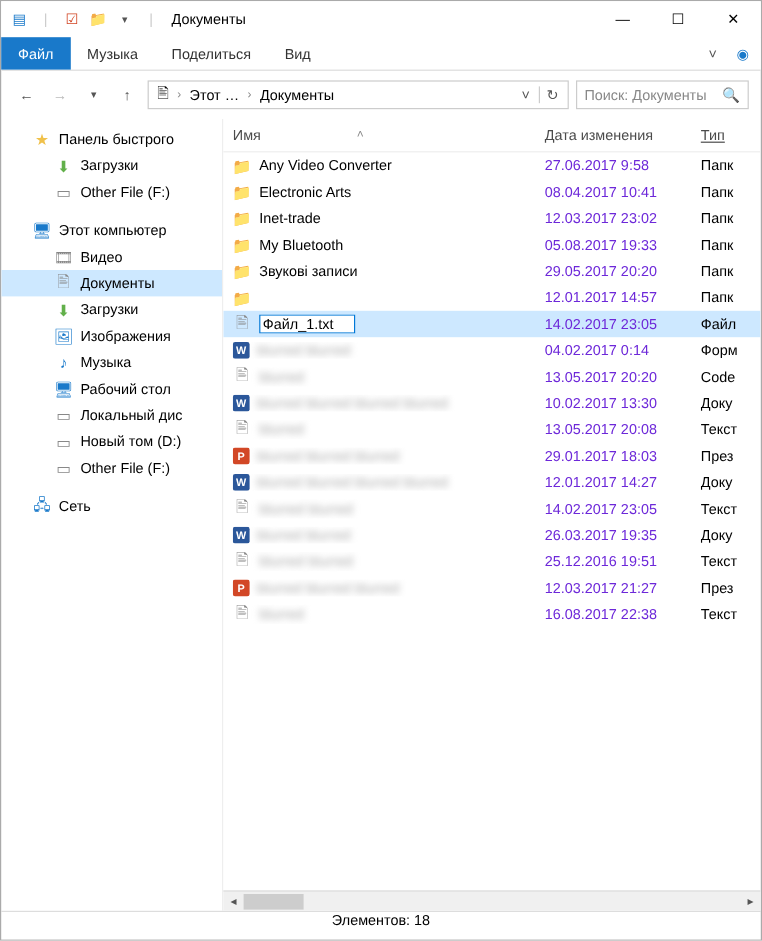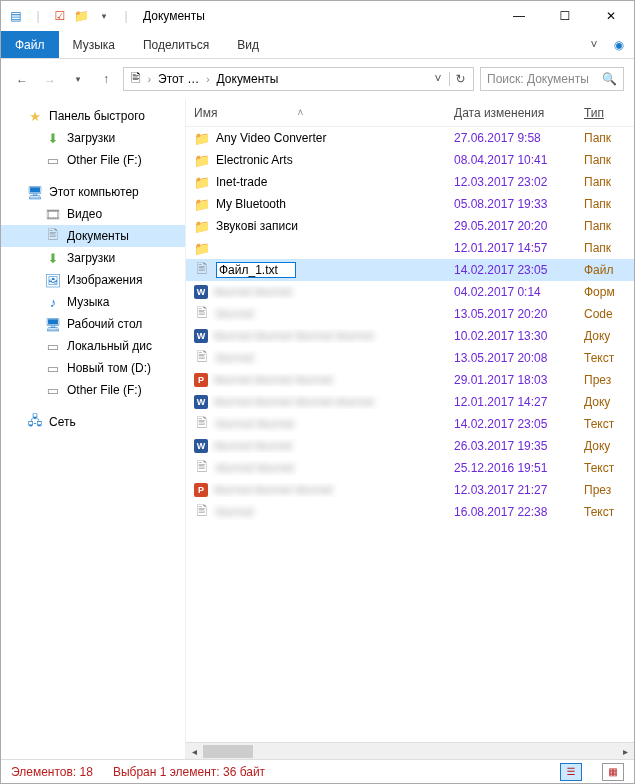--- a/index.html
+++ b/index.html
@@ -55,35 +55,35 @@
 .columns { display: flex; height: 28px; align-items: center; border-bottom: 1px solid #eee; color: #4b4b4b; padding-left: 8px; }
 .col-name { flex: 1; display: flex; align-items: center; gap: 80px; }
 .col-sort { color: #888; font-size: 10px; }
 .col-date { width: 130px; }
 .col-type { width: 50px; text-decoration: underline; }
 .filelist { flex: 1; overflow-y: auto; }
 .row { display: flex; align-items: center; height: 22px; padding-left: 8px; }
 .row.selected { background: #cde8ff; }
 .row .cell-name { flex: 1; display: flex; align-items: center; gap: 6px; overflow: hidden; white-space: nowrap; }
 .row .cell-date { width: 130px; color: #6d28d9; }
-.row .cell-type { width: 50px; color: #a16207; overflow: hidden; white-space: nowrap; }
+.row .cell-type { width: 50px; color: #000000; overflow: hidden; white-space: nowrap; }
 .file-ico { width: 16px; height: 16px; display: flex; align-items: center; justify-content: center; font-size: 13px; }
 .folder-col { color: #f0c14b; } .text-col { color: #888; } .word-col { color: #2b579a; background:#2b579a; color:#fff; font-size:9px; font-weight:bold; border-radius:2px; width:14px; height:14px;}
 .ppt-col { background:#d24726; color:#fff; font-size:9px; font-weight:bold; border-radius:2px; width:14px; height:14px;}
 .blur { filter: blur(3px); color: #aaa; }
 .rename-input { border: 1px solid #0078d7; background: #fff; padding: 0 2px; font-size: 12px; width: 80px; height: 16px; }
 
 
 .hscroll { height: 17px; background: #f0f0f0; border-top: 1px solid #ddd; display: flex; align-items: center; }
 .hscroll .arrow { width: 17px; display: flex; justify-content: center; color: #555; font-size: 10px; }
 .hscroll .track { flex: 1; height: 100%; position: relative; }
 .hscroll .thumb { position: absolute; left: 0; top: 2px; height: 13px; width: 50px; background: #cdcdcd; }
 
 
-.statusbar { height: 24px; border-top: 1px solid #ddd; display: flex; align-items: center; padding: 0 10px; gap: 20px; color: #b91c1c; }
+.statusbar { height: 24px; border-top: 1px solid #ddd; display: flex; align-items: center; padding: 0 10px; gap: 20px; color: #000000; flex-direction: column; }
 .statusbar .flex { flex: 1; }
 .statusbar .viewbtn { width: 22px; height: 18px; border: 1px solid #999; display: flex; align-items: center; justify-content: center; font-size: 10px; }
 .statusbar .viewbtn.active { background: #cde8ff; border-color: #1979ca; }
 </style>
 </head>
 <body>
 
 <div class="window">
 
   <div class="titlebar">

